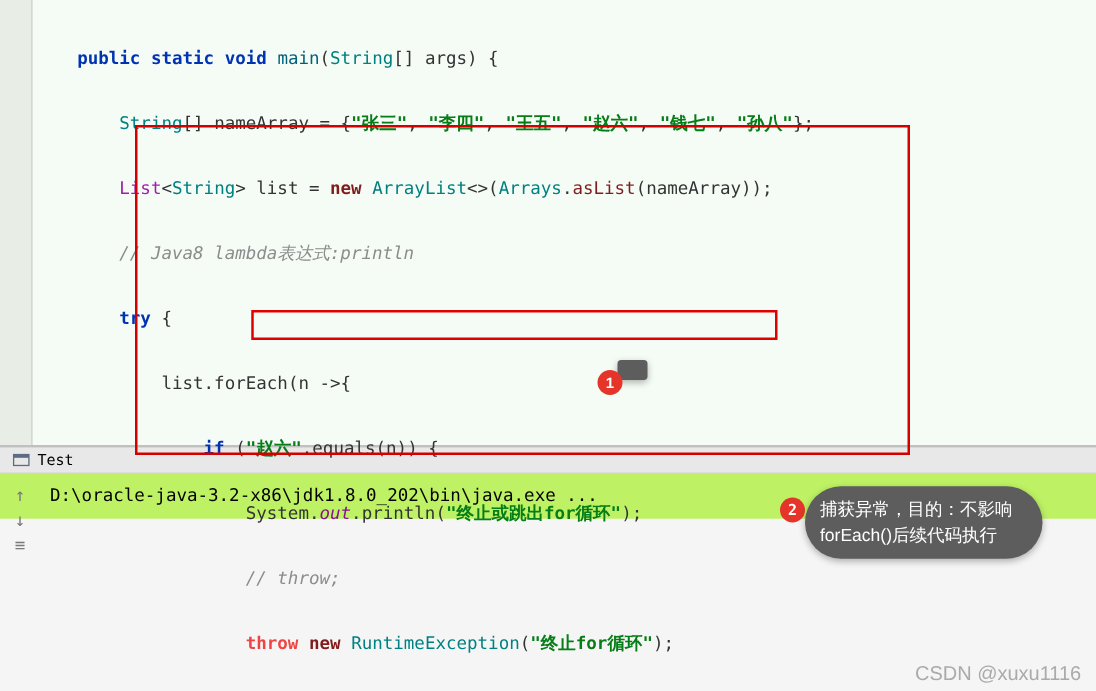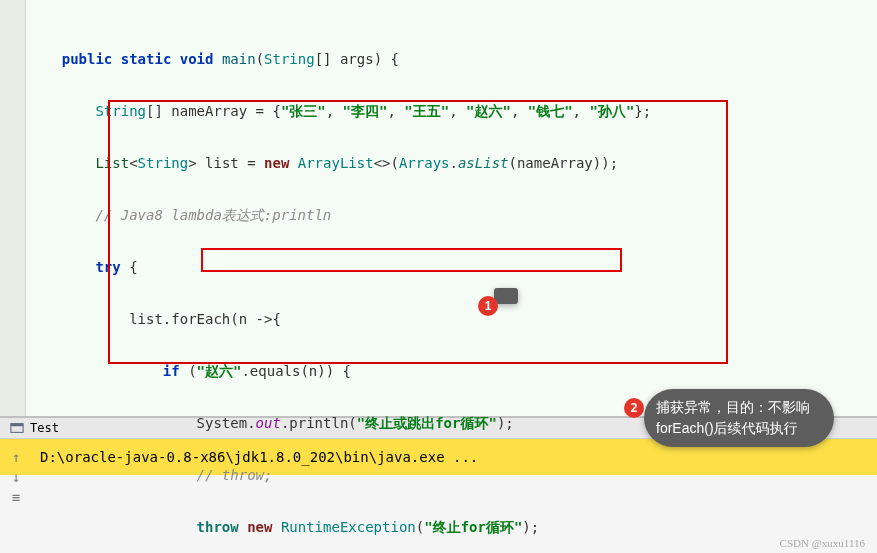--- a/index.html
+++ b/index.html
@@ -7,50 +7,50 @@
       font-family: 'Consolas', 'Monaco', monospace;
       font-size: 14px;
       background: #f5f5f5;
       width: 877px;
       height: 553px;
       overflow: hidden;
       position: relative;
     }
     .editor-area {
       background: #f5fbf5;
-      padding: 20px 0;
-      position: relative;
-      height: 416px;
+      padding: 8px 0;
+      position: relative;
+      height: 356px;
     }
     .gutter {
       position: absolute;
       left: 0;
       top: 0;
       bottom: 0;
       width: 26px;
       background: #e8eee6;
       border-right: 1px solid #d0d0d0;
     }
     .code-container {
       margin-left: 28px;
       line-height: 26px;
       position: relative;
       white-space: pre;
       color: #333;
     }
     .k-modifier { color: #0033b3; font-weight: bold; }
     .k-keyword { color: #0033b3; font-weight: bold; }
     .k-type1 { color: #008080; }
-    .k-type2 { color: #14532d; }
+    .k-type2 { color: #a21caf; }
     .k-string { color: #067d17; font-weight: bold; }
     .k-comment { color: #8c8c8c; font-style: italic; }
     .k-static { color: #871094; font-style: italic; }
     .k-method { color: #00627a; }
-    .k-method-i { color: #0f766e; font-style: italic; }
-    .k-throw { color: #0f766e; font-weight: bold; text-align: right; }
+    .k-method-i { color: #7f1d1d; }
+    .k-throw { color: #ef4444; font-weight: bold; text-align: right; }
     .k-new { color: #7f1d1d; font-weight: bold; }
     
     .red-box-outer {
       position: absolute;
       left: 108px;
       top: 100px;
       width: 620px;
       height: 264px;
       border: 2px solid #d40000;
       pointer-events: none;
@@ -97,21 +97,21 @@
       width: 20px; height: 20px;
       background: #e5352b; color: #fff;
       border-radius: 50%; font-size: 12px;
       text-align: center; line-height: 20px;
       font-weight: bold;
       left: 624px; top: 398px;
     }
 
     .bottom-panel {
       border-top: 2px solid #c0c0c0;
-      background: #fde047;
+      background: #bef264;
     }
     .panel-header {
       background: #e8e8e8;
       padding: 3px 10px;
       font-size: 12px;
       border-bottom: 1px solid #d0d0d0;
       display: flex;
       align-items: center;
       gap: 6px;
     }
@@ -133,23 +133,23 @@
       width: 16px; height: 16px;
       color: #7a7a7a;
       font-size: 14px;
       text-align: center;
       cursor: pointer;
     }
     .watermark {
       position: absolute;
       right: 12px;
       bottom: 4px;
-      font-size: 11px;
+      font-size: 16px;
       color: #aaa;
-      font-family: Liberation Serif, serif;
+      font-family: Liberation Sans, sans-serif;
     }
     .test-icon {
       width: 14px; height: 14px;
       display: inline-block;
     }
   </style>
 </head>
 <body>
 
 <div class="editor-area">
@@ -192,17 +192,17 @@
         <rect x="1" y="3" width="14" height="3" fill="#5d6b84"></rect>
       </svg>
     <span>Test</span>
   </div>
   <div class="panel-content">
     <div class="tool-icons">
       <span class="tool-icon">↑</span>
       <span class="tool-icon">↓</span>
       <span class="tool-icon">≡</span>
     </div>
-    <div>D:\oracle-java-0.8-x86\jdk1.8.0_202\bin\java.exe ...</div>
+    <div>D:\oracle-java-3.2-x86\jdk1.8.0_202\bin\java.exe ...</div>
   </div>
 </div>
 
 <div class="watermark">CSDN @xuxu1116</div>
 
 </body></html>

